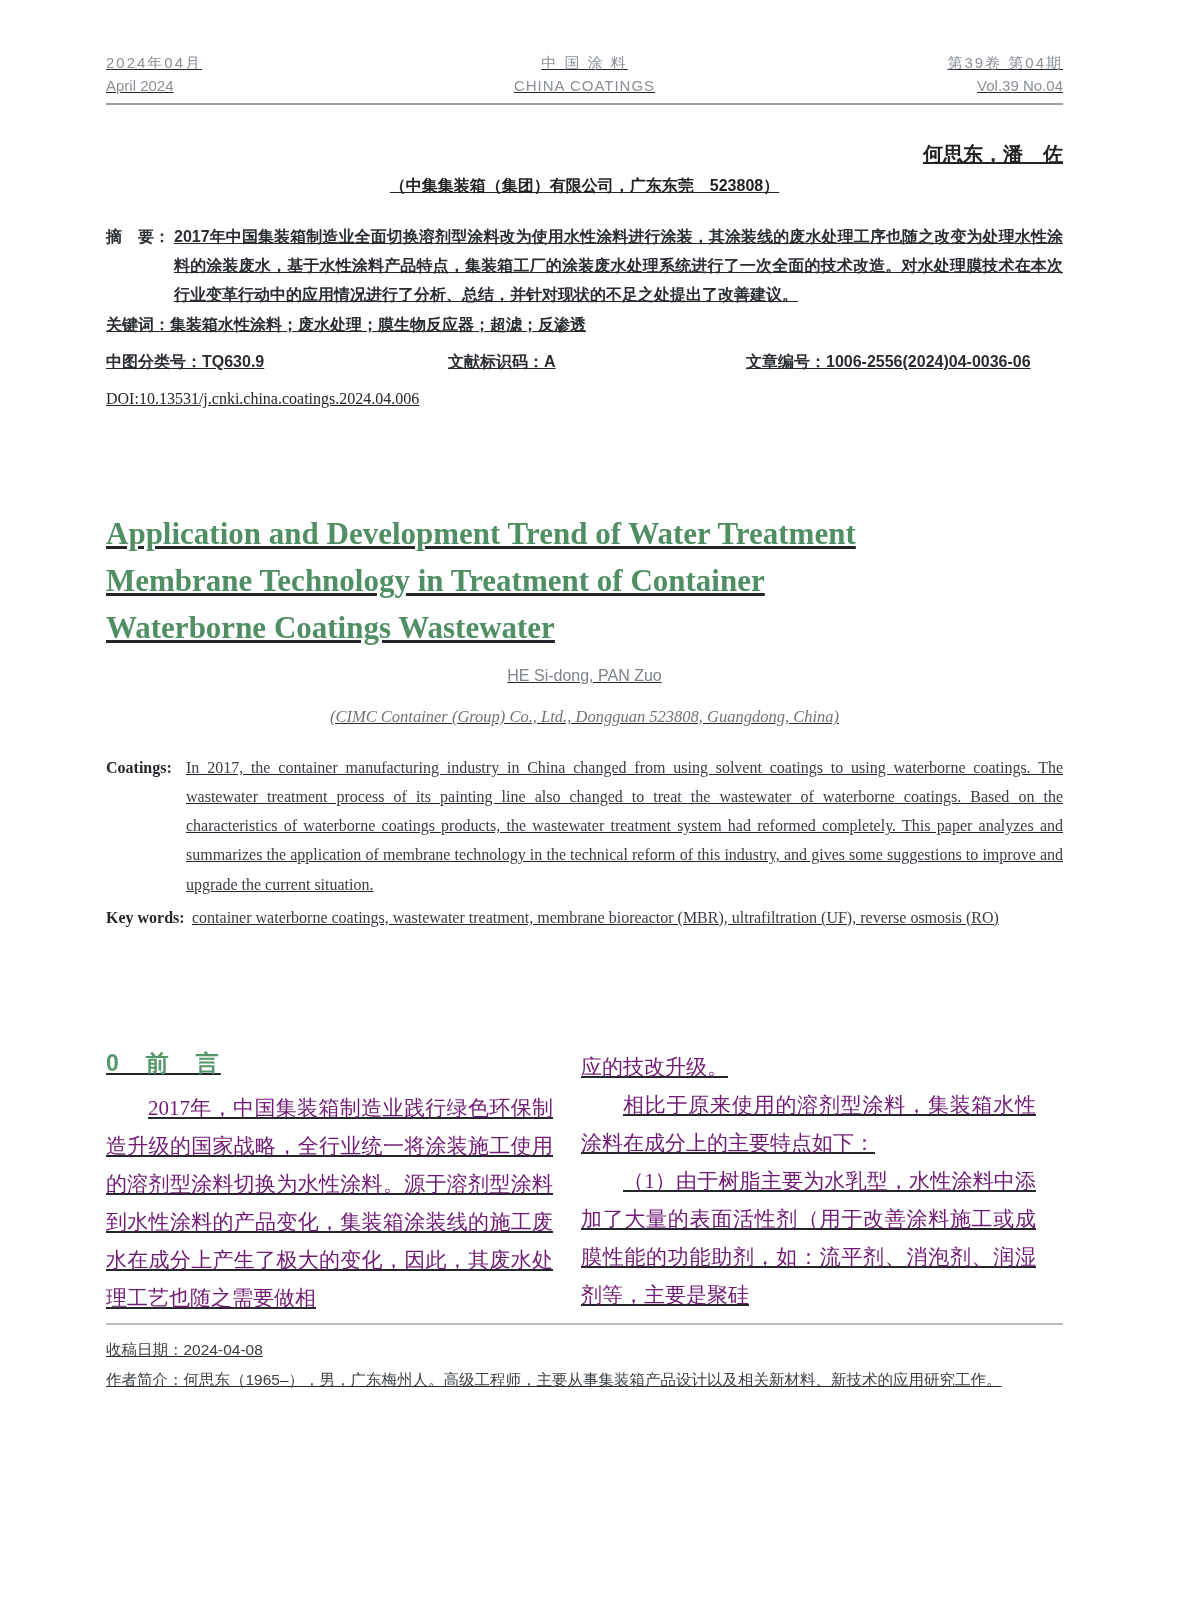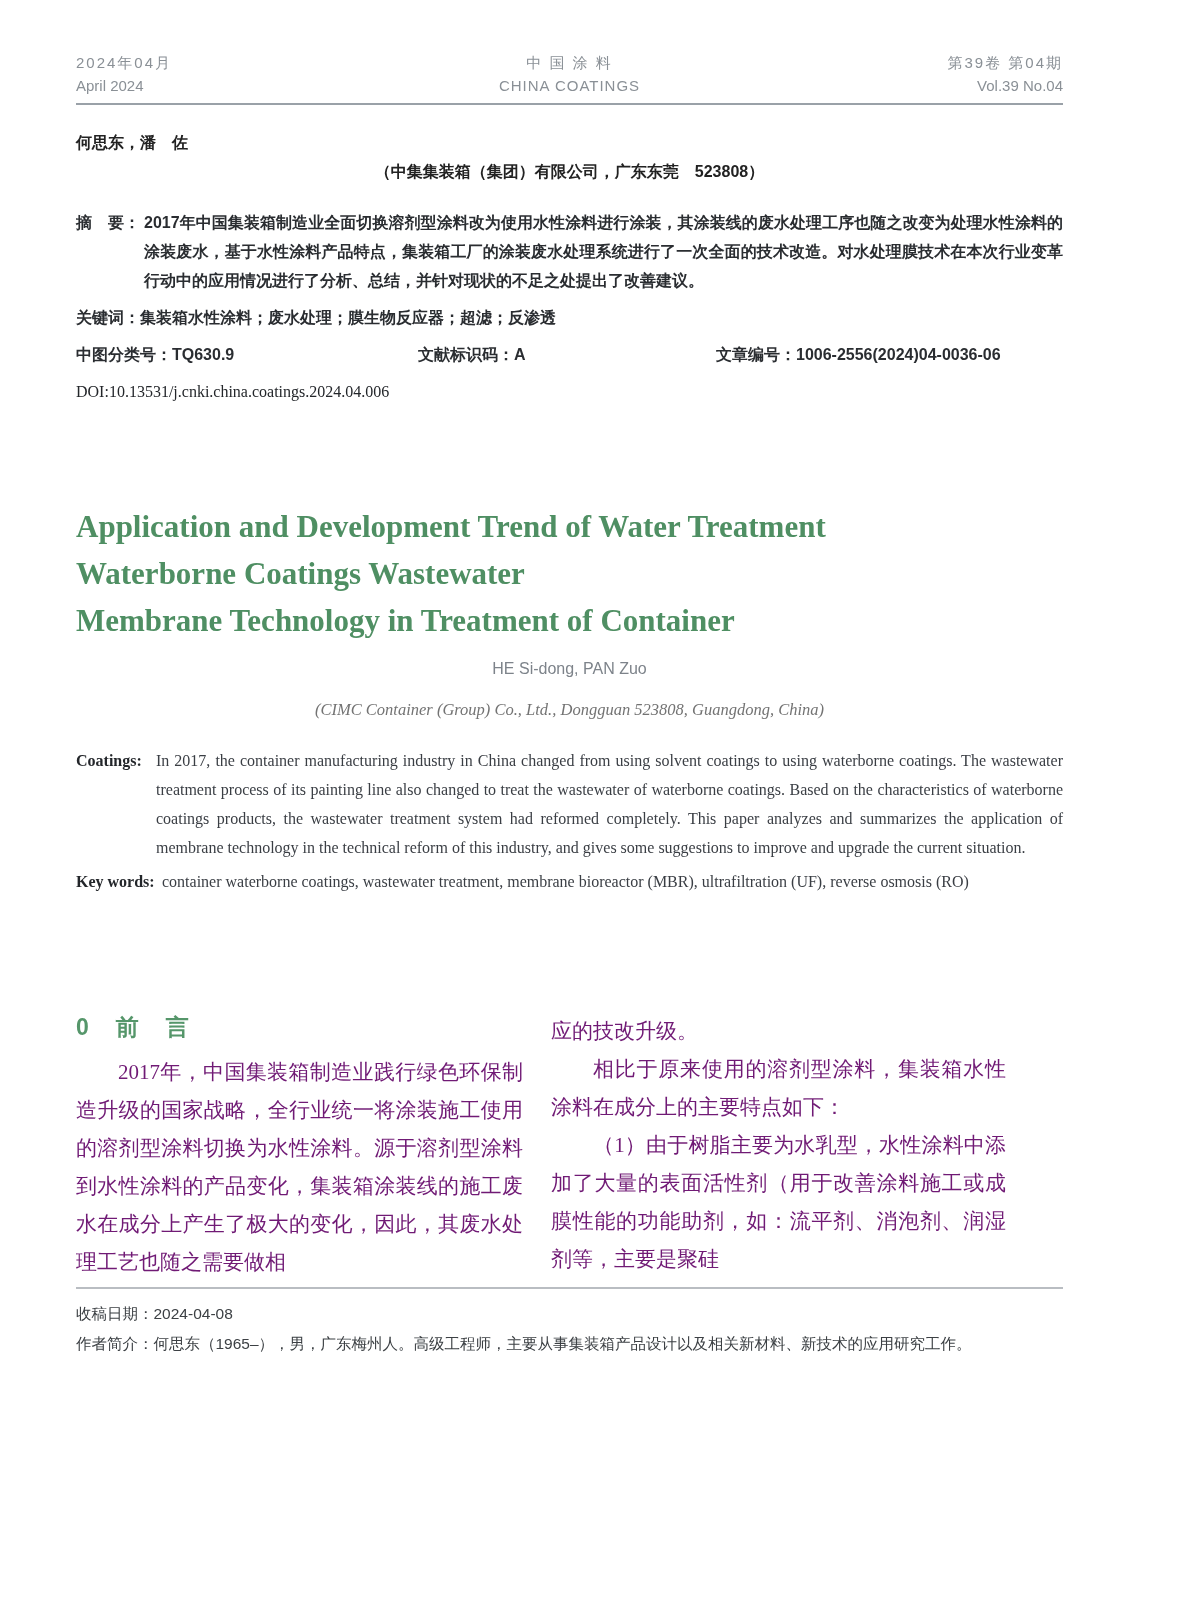--- a/index.html
+++ b/index.html
@@ -2,21 +2,21 @@
 <html><head>
 <meta charset="utf-8">
 <style>
   * { margin:0; padding:0; box-sizing:border-box; }
   html,body { background:#ffffff; }
   body {
     width:1187px; height:1600px; position:relative; overflow:hidden;
     font-family:"Liberation Serif","DejaVu Serif",serif;
     color:#23262a;
   }
-  .page { width:1187px; height:1600px; padding:52px 124px 0 76px; }
+  .page { width:1187px; height:1600px; padding:52px 124px 0 106px;text-decoration:underline; }
 
   
   .jheader {
     display:flex; justify-content:space-between; align-items:flex-end;
     border-bottom:2px solid #9aa1a8; padding-bottom:6px;
     font-family:"Liberation Sans","DejaVu Sans",sans-serif;
     color:#8a9096; font-size:15px; line-height:1.5;
   }
   .jheader .col { min-width:170px; }
   .jheader .c-left { text-align:left; }
@@ -24,38 +24,38 @@
   .jheader .c-right { text-align:right; }
   .jheader .zh { letter-spacing:2px; }
 
   
   .title-zh {
     margin-top:118px; text-align:center; color:#4f8f63;
     font-family:"Liberation Sans","DejaVu Sans",sans-serif;
     font-weight:bold; font-size:42px; line-height:1.5; letter-spacing:3px;
   }
   .authors-zh {
-    margin-top:28px; text-align:left; font-size:16px; font-weight:bold;
+    margin-top:36px; text-align:right; font-size:20px; font-weight:bold;
     font-family:"Liberation Sans","DejaVu Sans",sans-serif; color:#222;
   }
   .affil-zh {
     margin-top:8px; text-align:center; font-size:16px; font-weight:bold;
     font-family:"Liberation Sans","DejaVu Sans",sans-serif; color:#222;
   }
 
   
   .zh-meta {
     margin-top:26px;
     font-family:"Liberation Sans","DejaVu Sans",sans-serif;
     font-weight:600; color:#2a2d31; font-size:16px; line-height:1.8;
   }
   .hang { position:relative; text-align:justify; }
   .hang .hlabel { position:absolute; left:0; top:0; white-space:nowrap; }
   .abs-zh { padding-left:68px; }
-  .kw-zh  { margin-top:9px; }
+  .kw-zh  { margin-top:2px; }
   .meta-row { display:flex; margin-top:8px;align-items:flex-end; }
   .meta-row .m1 { width:342px; }
   .meta-row .m2 { width:298px; }
   .doi-line {
     margin-top:8px; font-family:"Liberation Serif","DejaVu Serif",serif;
     font-weight:normal; font-size:16px; color:#23262a;
   }
 
   
   .title-en {
@@ -135,22 +135,22 @@
     <div class="meta-row">
       <span class="m1">中图分类号：TQ630.9</span>
       <span class="m2">文献标识码：A</span>
       <span class="m3">文章编号：1006-2556(2024)04-0036-06</span>
     </div>
     <div class="doi-line">DOI:10.13531/j.cnki.china.coatings.2024.04.006</div>
   </div>
 
   <h2 class="title-en">
     <div>Application and Development Trend of Water Treatment</div>
+    <div>Membrane Technology in Treatment of Container</div>
     <div>Waterborne Coatings Wastewater</div>
-    <div>Membrane Technology in Treatment of Container</div>
   </h2>
 
   <div class="authors-en">HE Si-dong, PAN Zuo</div>
   <div class="affil-en">(CIMC Container (Group) Co., Ltd., Dongguan 523808, Guangdong, China)</div>
 
   <div class="en-abs">
     <p class="hang abs-en">
       <span class="hlabel">Coatings:</span>
       <span>In 2017, the container manufacturing industry in China changed from using solvent coatings to using waterborne coatings. The wastewater treatment process of its painting line also changed to treat the wastewater of waterborne coatings. Based on the characteristics of waterborne coatings products, the wastewater treatment system had reformed completely. This paper analyzes and summarizes the application of membrane technology in the technical reform of this industry, and gives some suggestions to improve and upgrade the current situation.</span>
     </p>

